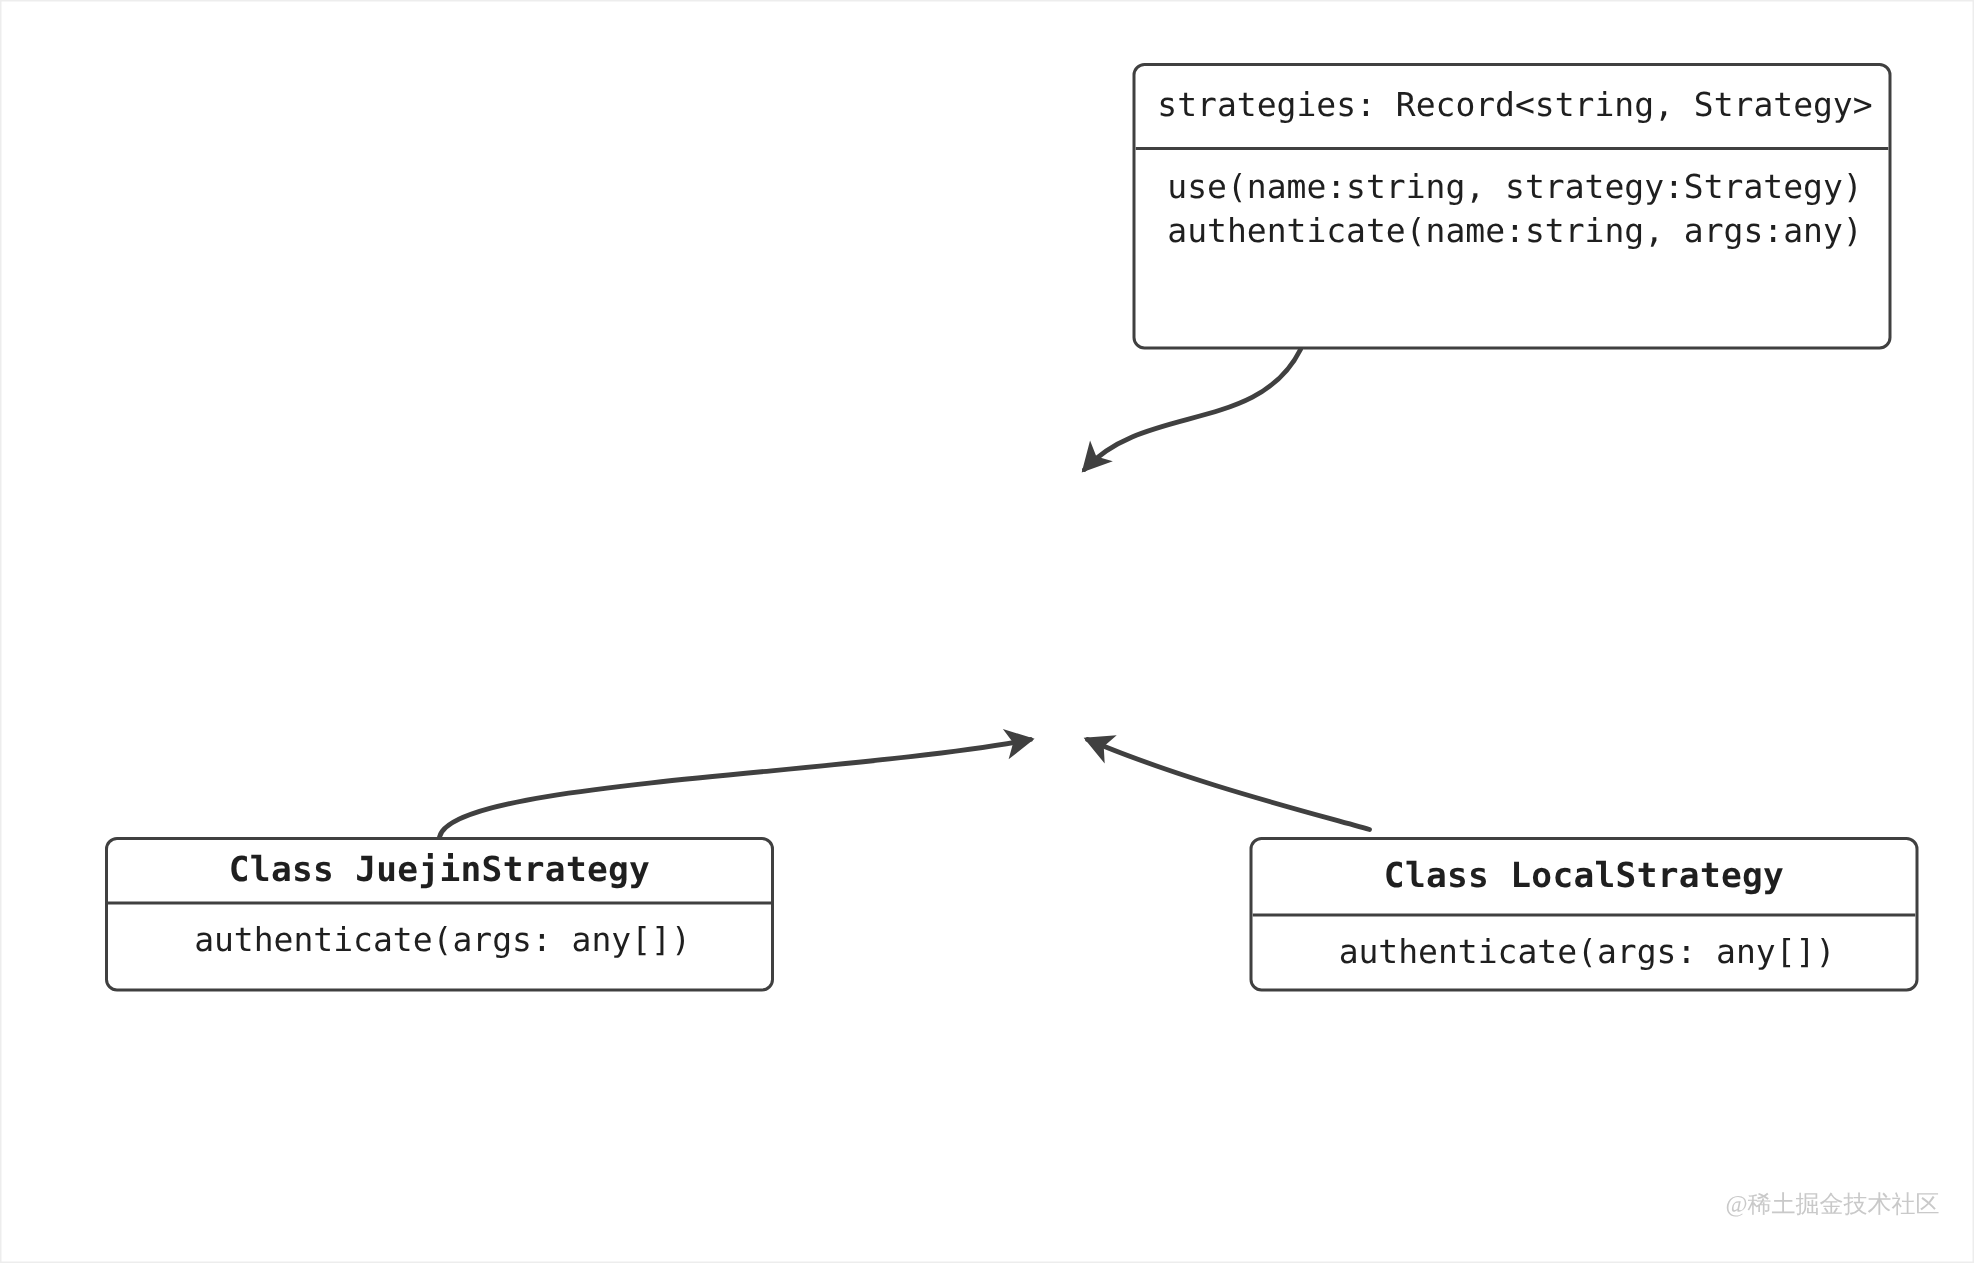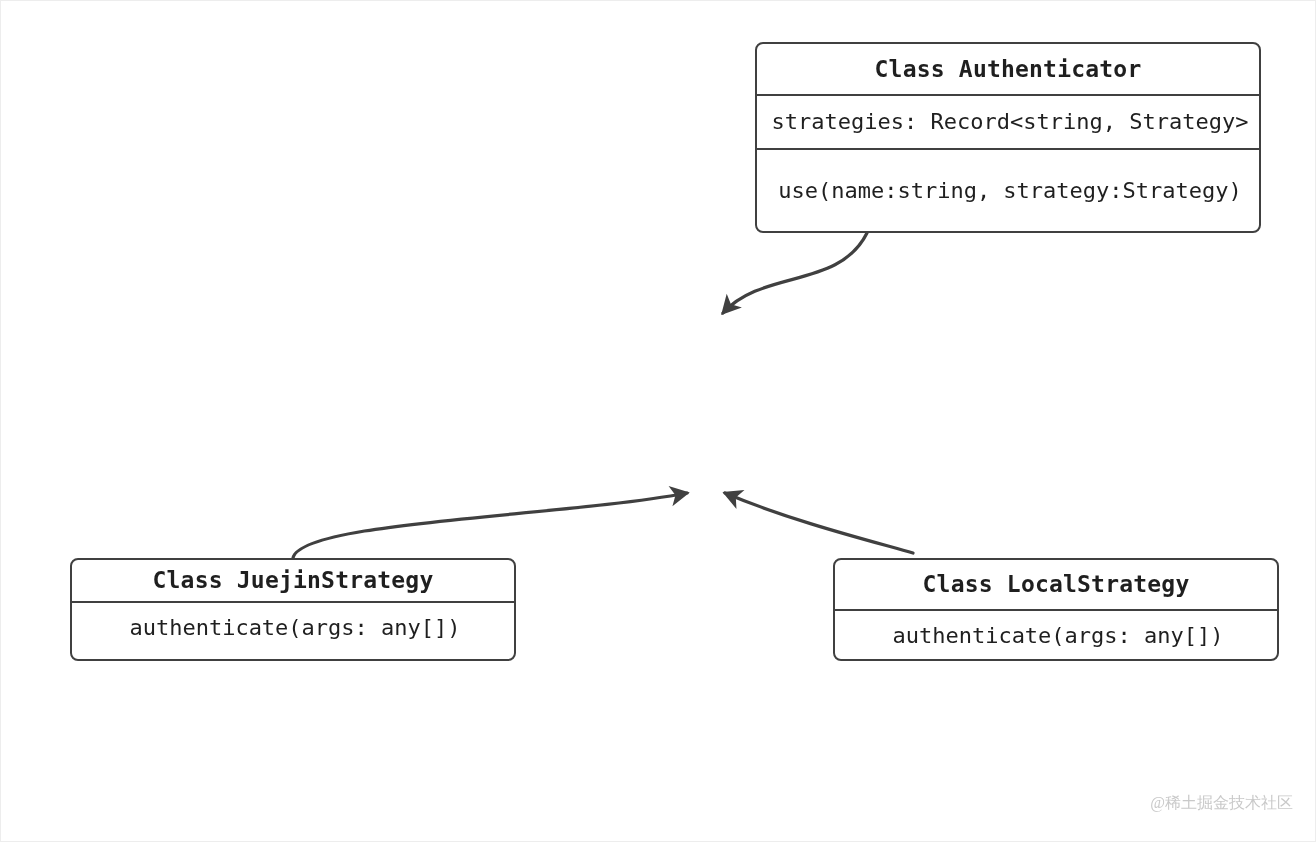--- a/index.html
+++ b/index.html
@@ -133,28 +133,26 @@
     </defs>
 
     <path d="M 866 232 C 838 288 762 268 722 312" fill="none" stroke="#404040" stroke-width="3.2" stroke-linecap="round" marker-end="url(#arrow-filled)"></path>
 
     <path d="M 292 557 C 300 520 560 516 686 492" fill="none" stroke="#404040" stroke-width="3.2" stroke-linecap="round" marker-end="url(#arrow-filled)"></path>
 
     <path d="M 912 552 C 870 540 790 520 724 492" fill="none" stroke="#404040" stroke-width="3.2" stroke-linecap="round" marker-end="url(#arrow-filled)"></path>
   </svg>
 
   <div class="uml-node" id="node-authenticator">
-    <div class="uml-compartment c-title">
-      <div class="uml-title">Class Authenticator</div>
-    </div>
     <div class="uml-compartment c-attrs">
       <div class="uml-member">strategies: Record&lt;string, Strategy&gt;</div>
     </div>
     <div class="uml-compartment c-methods">
       <div class="uml-member">use(name:string, strategy:Strategy)</div>
+      <div class="uml-member">authenticate(name:string, args:any)</div>
     </div>
   </div>
 
 
   <div class="uml-node" id="node-juejin">
     <div class="uml-compartment c-title">
       <div class="uml-title">Class JuejinStrategy</div>
     </div>
     <div class="uml-compartment c-methods">
       <div class="uml-member">authenticate(args: any[])</div>

